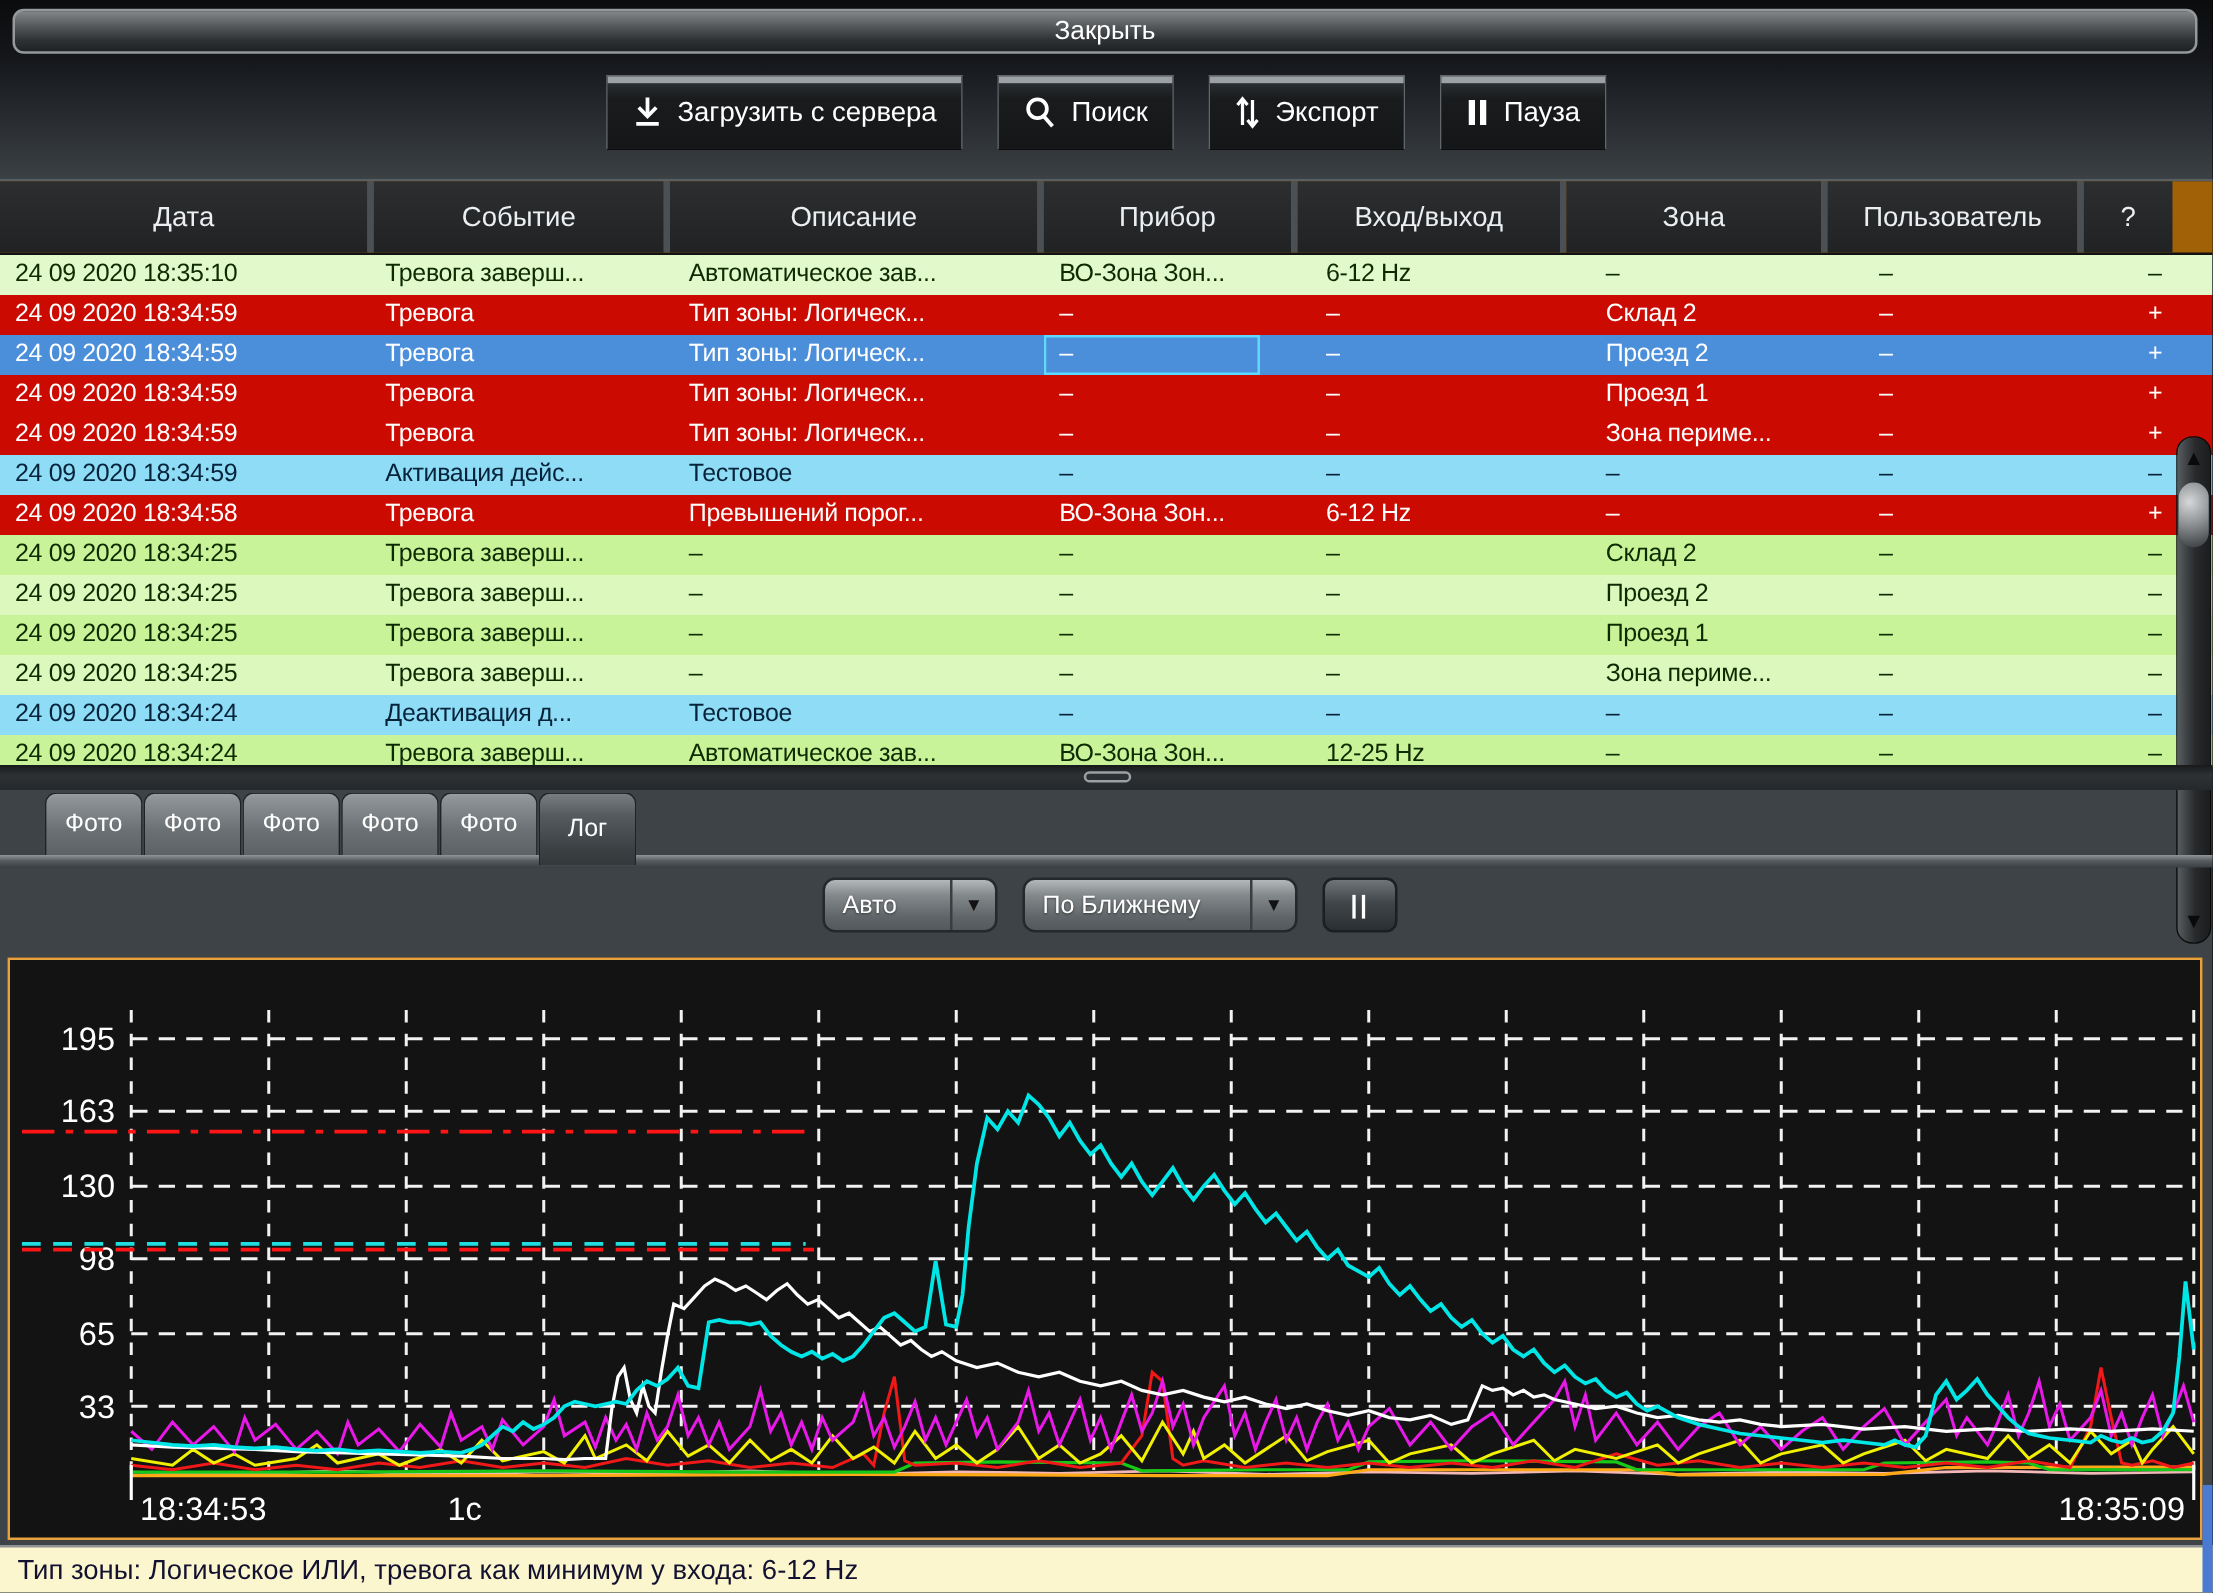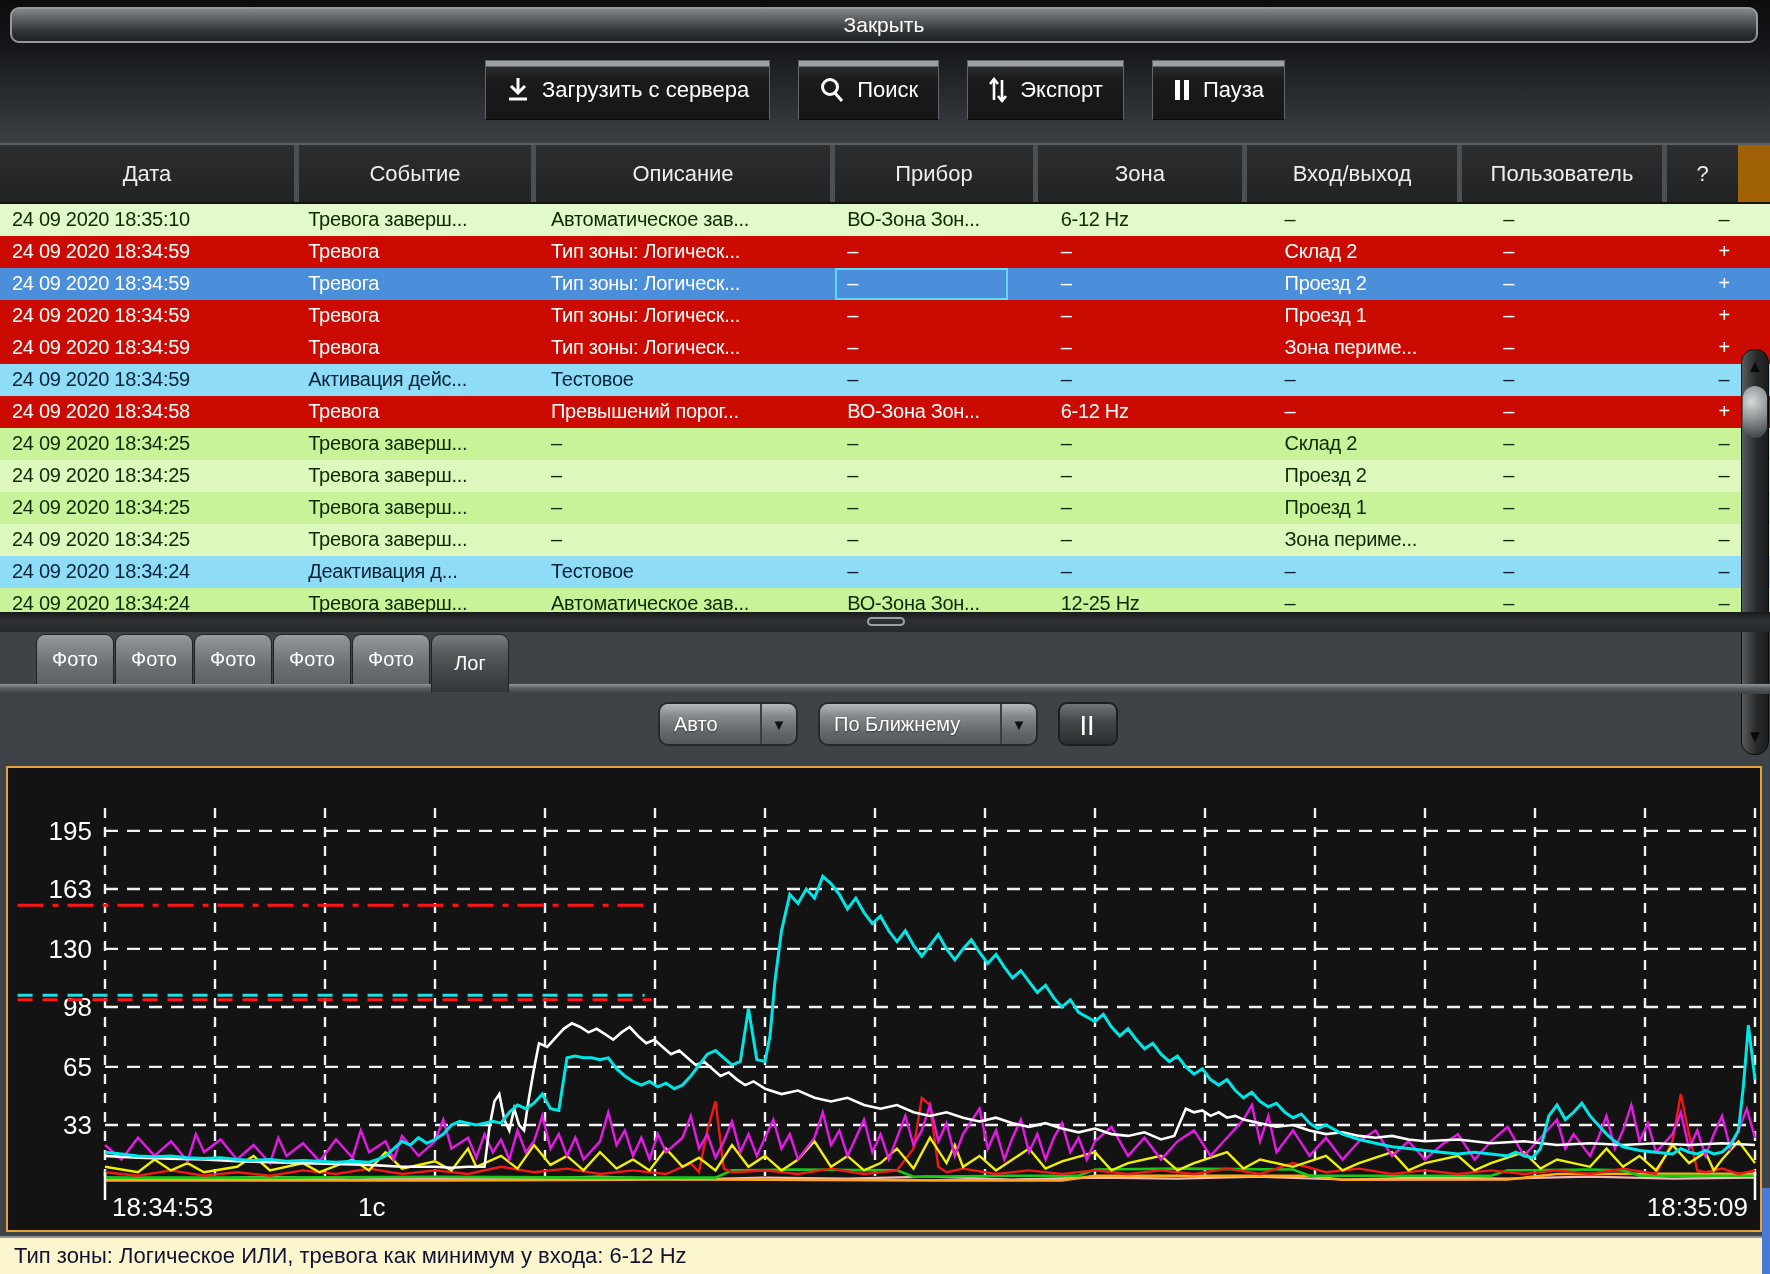--- a/index.html
+++ b/index.html
@@ -135,22 +135,22 @@
       <span>Пауза</span>
     </div>
   </div>
 
   <div class="table">
     <div class="thead">
         <div class="th c0">Дата</div>
         <div class="th c1">Событие</div>
         <div class="th c2">Описание</div>
         <div class="th c3">Прибор</div>
+        <div class="th c4">Вход/выход</div>
         <div class="th c5">Зона</div>
-        <div class="th c4">Вход/выход</div>
         <div class="th c6">Пользователь</div>
         <div class="th c7">?</div>
       </div>
     <div class="tbody">
         <div class="tr v-green1">
           <div class="td c0">24 09 2020 18:35:10</div>
           <div class="td c1">Тревога заверш...</div>
           <div class="td c2">Автоматическое зав...</div>
           <div class="td c3">ВО-Зона Зон...</div>
           <div class="td c4">6-12 Hz</div>

